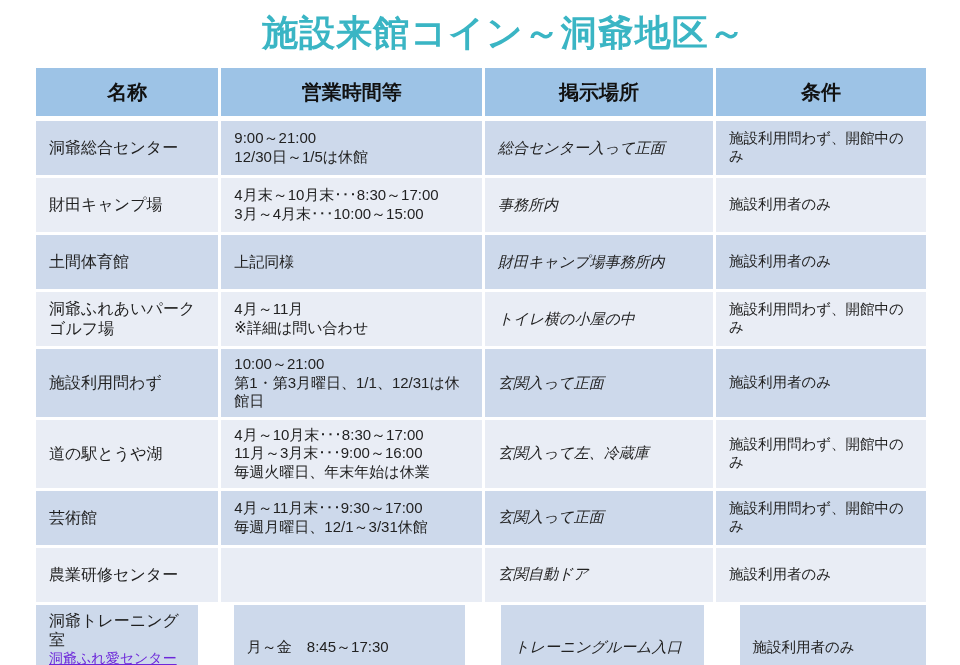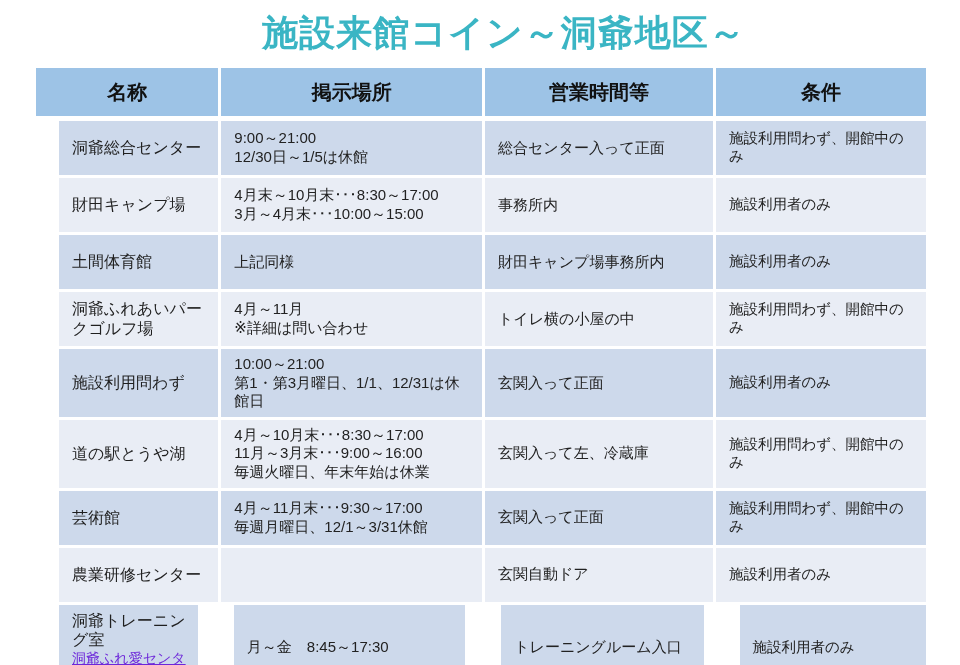--- a/index.html
+++ b/index.html
@@ -53,37 +53,37 @@
     align-items: center;
     justify-content: center;
     padding: 0;
     font-size: 20px;
     font-weight: bold;
     color: #111111;
     text-align: right;
   }
   .t-row.band-dark  .cell { background: #CDD9EB; }
   .t-row.band-light .cell { background: #E9EDF5; }
-  .cell.name-cell  { font-size: 16px; color: #1f1f1f; margin-left: 23px; }
+  .cell.name-cell  { font-size: 16px; color: #1f1f1f; }
   .cell.hours-cell { font-size: 15px; }
-  .cell.loc-cell   { font-size: 15px; }
+  .cell.loc-cell   { font-size: 15px; font-style: italic; }
   .cell.cond-cell  { font-size: 14.5px; }
   .name-sub { font-size: 14px; color: #6d28d9; text-decoration: underline; }
 </style>
 </head>
 <body>
 
 <h1 class="page-title">施設来館コイン～洞爺地区～</h1>
 
 <div class="facility-table">
 
   <div class="t-row header-row">
     <div class="cell">名称</div>
+    <div class="cell">営業時間等</div>
     <div class="cell">掲示場所</div>
-    <div class="cell">営業時間等</div>
     <div class="cell">条件</div>
   </div>
 
   <div class="t-row band-dark">
     <div class="cell name-cell">
       <span>洞爺総合センター</span>
       <span class="name-sub"></span>
     </div>
     <div class="cell hours-cell">9:00～21:00
 12/30日～1/5は休館</div>

